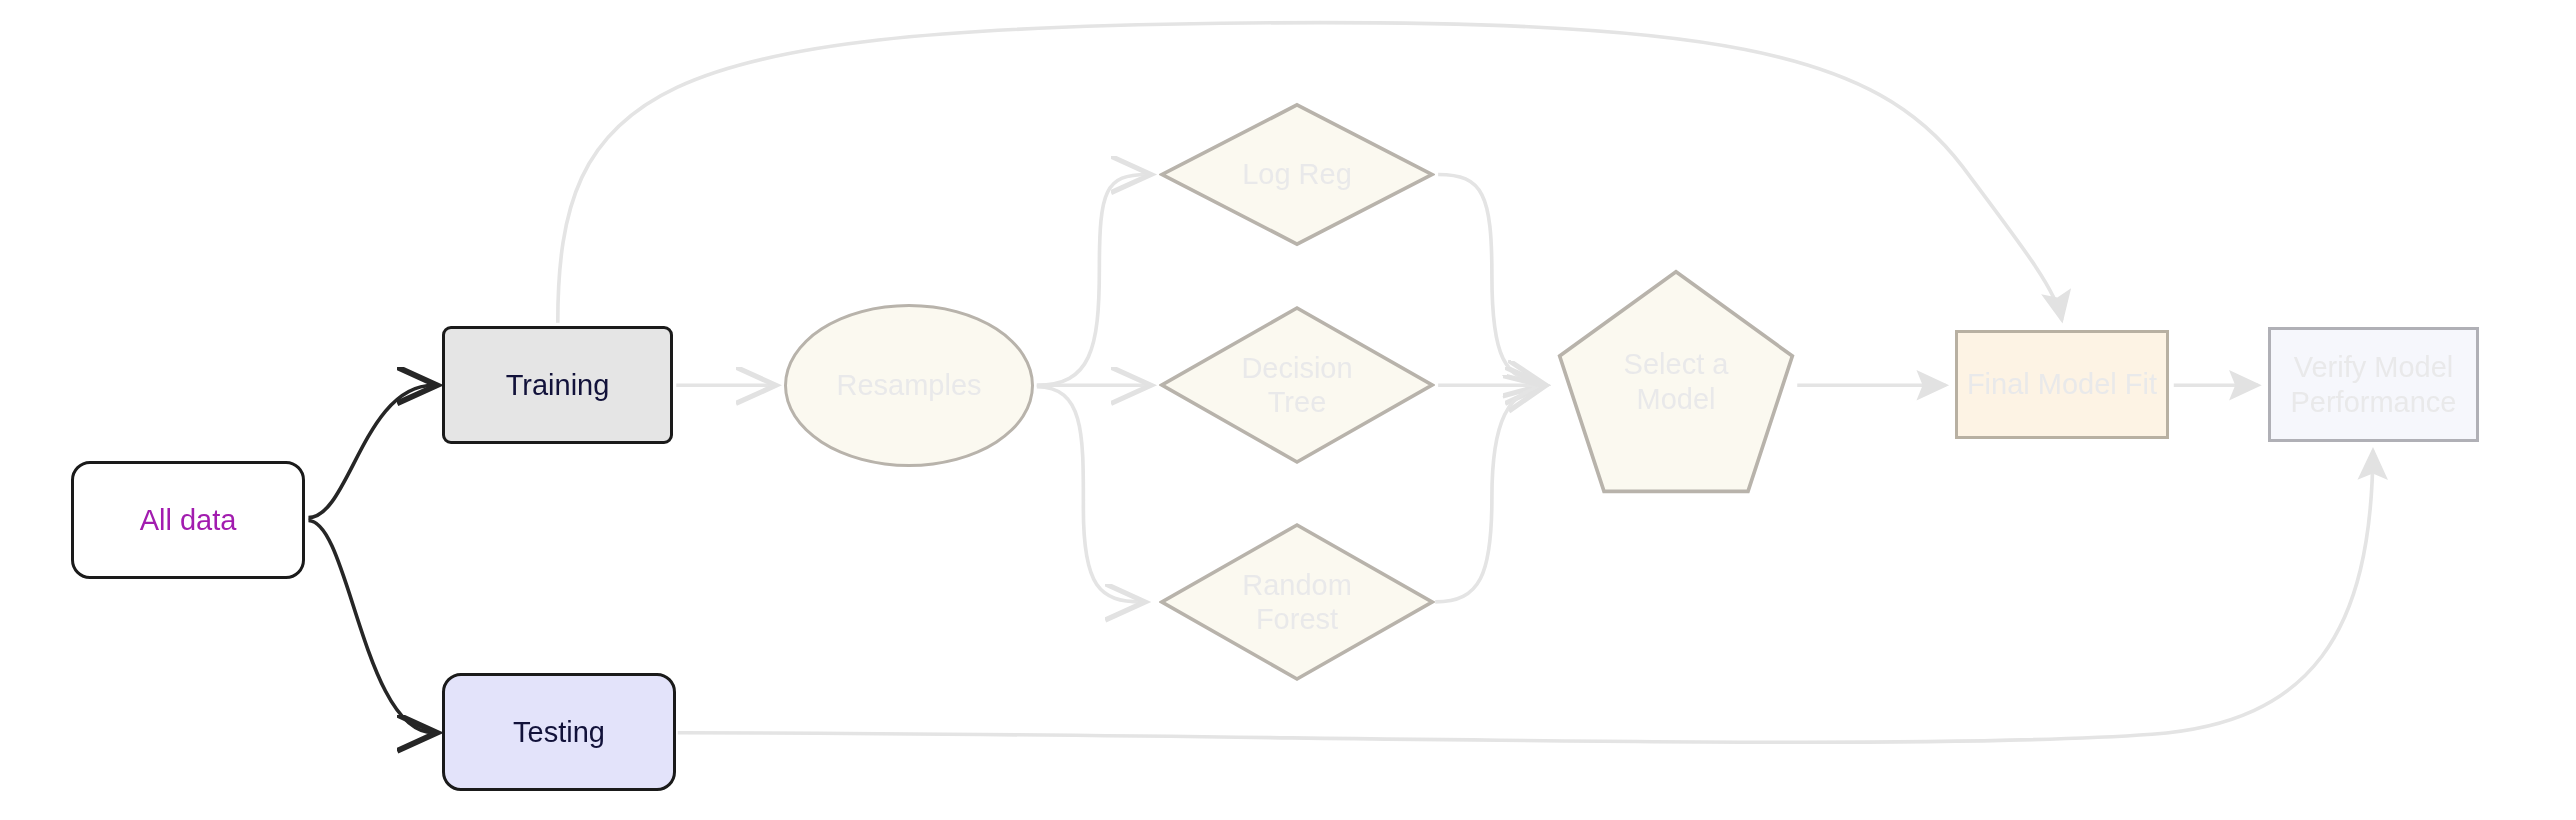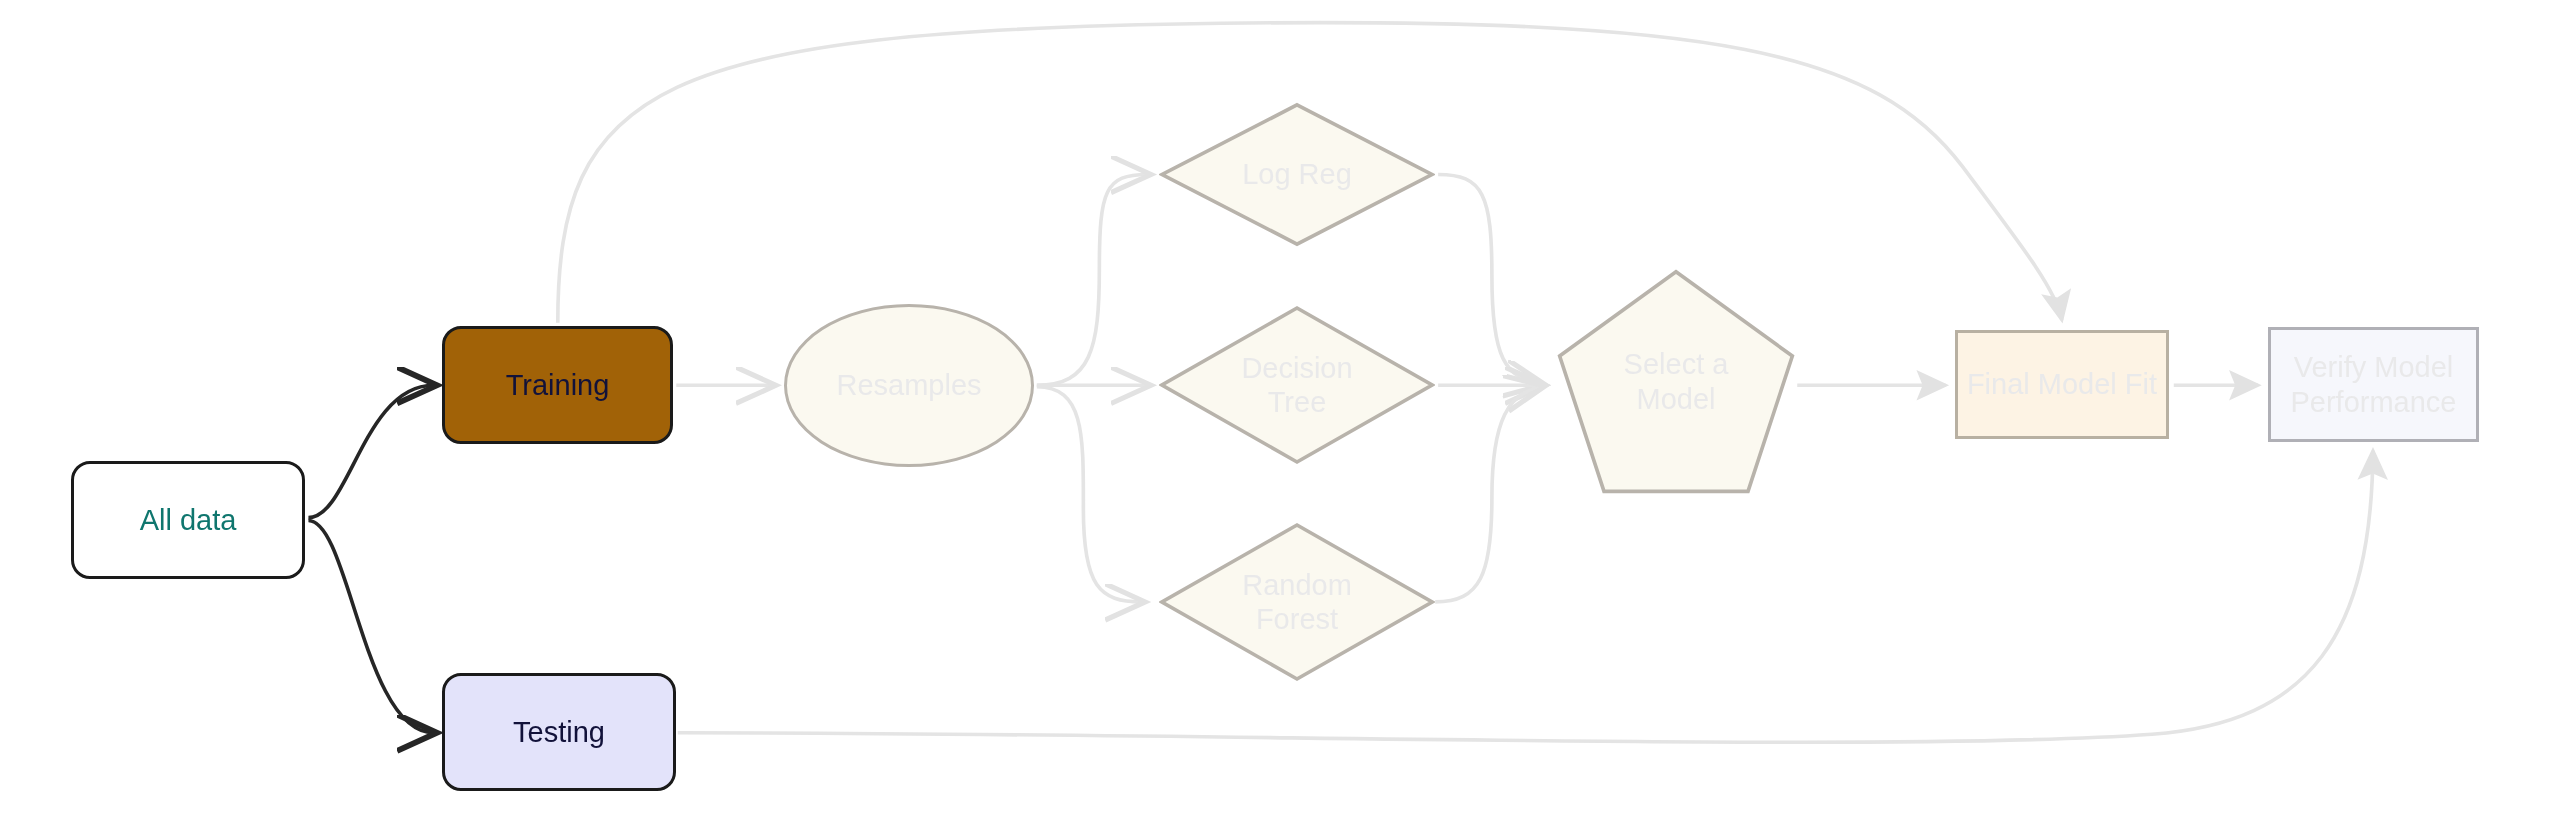--- a/index.html
+++ b/index.html
@@ -36,28 +36,28 @@
     white-space: pre-line;
     user-select: none;
   }
 
   
   .n-alldata {
     left: 71px; top: 461px; width: 234px; height: 118px;
     border: 3.6px solid #1a1a1a;
     border-radius: 19px;
     background: #ffffff;
-    color: #0f766e;
+    color: #a21caf;
     font-size: 29px;
   }
   .n-training {
     left: 442px; top: 326px; width: 231px; height: 118px;
     border: 3.6px solid #1a1a1a;
-    border-radius: 19px;
-    background: #a16207;
+    border-radius: 9px;
+    background: #e5e5e5;
     color: #12123a;
     font-size: 29px;
   }
   .n-testing {
     left: 442px; top: 673px; width: 234px; height: 118px;
     border: 3.6px solid #1a1a1a;
     border-radius: 19px;
     background: #e3e3fa;
     color: #12123a;
     font-size: 29px;

